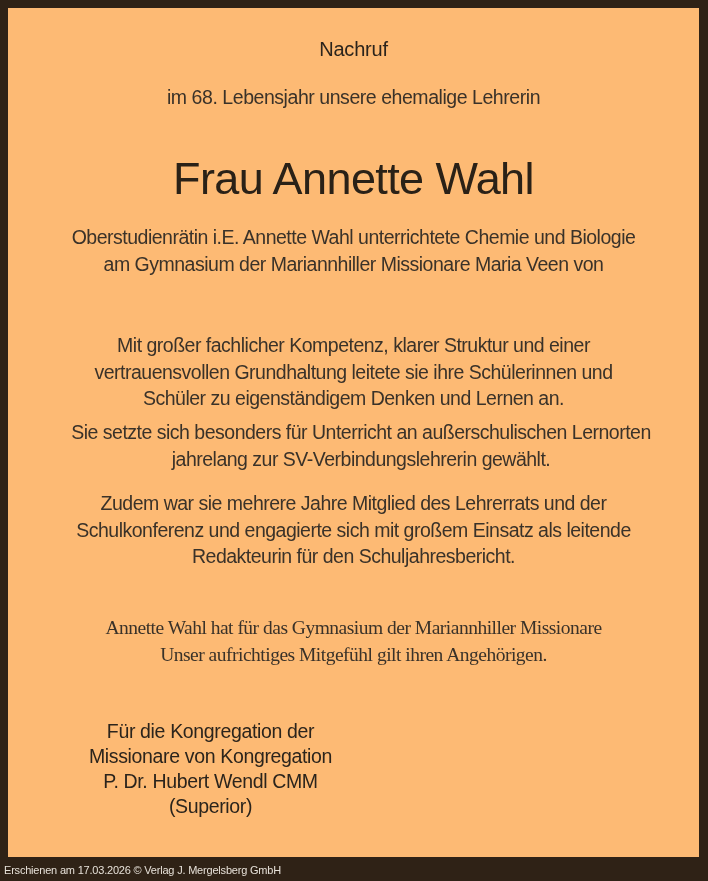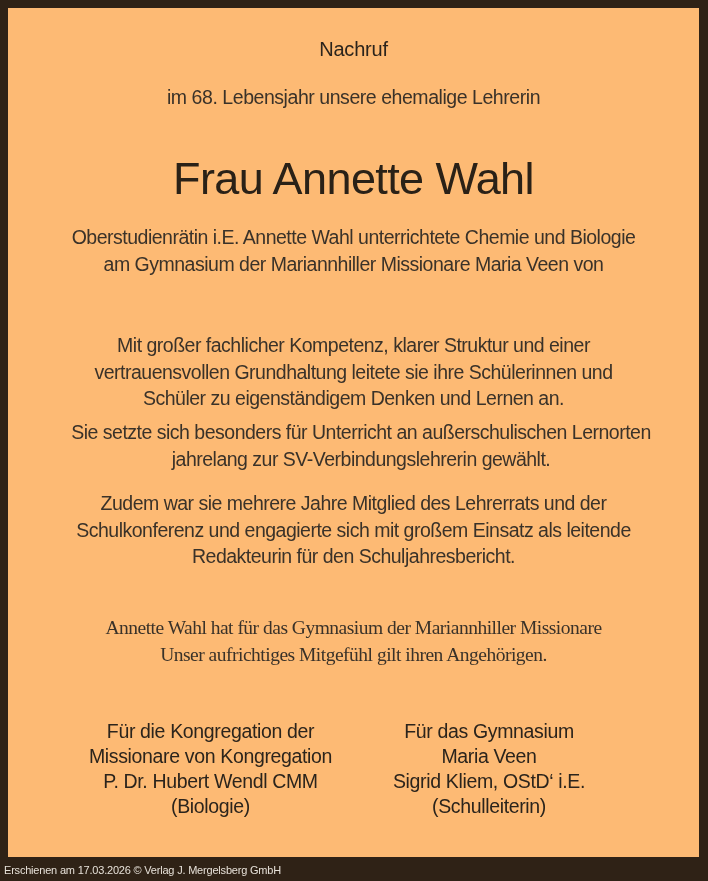--- a/index.html
+++ b/index.html
@@ -101,24 +101,18 @@
 
   <div class="para p5">
     <span class="ln">Annette Wahl hat für das Gymnasium der Mariannhiller Missionare</span>
     <span class="ln">Unser aufrichtiges Mitgefühl gilt ihren Angehörigen.</span>
   </div>
 
   <div class="sig sig-left">
     <span class="ln">Für die Kongregation der</span>
     <span class="ln">Missionare von Kongregation</span>
     <span class="ln">P. Dr. Hubert Wendl CMM</span>
-    <span class="ln">(Biologie)</span>
+    <span class="ln">(Superior)</span>
   </div>
 
-  <div class="sig sig-right">
-    <span class="ln">Für das Gymnasium</span>
-    <span class="ln">Maria Veen</span>
-    <span class="ln">Sigrid Kliem, OStD‘ i.E.</span>
-    <span class="ln">(Schulleiterin)</span>
-  </div>
 </div>
 
 <div class="footer">Erschienen am 17.03.2026 © Verlag J. Mergelsberg GmbH</div>
 
 </body></html>

